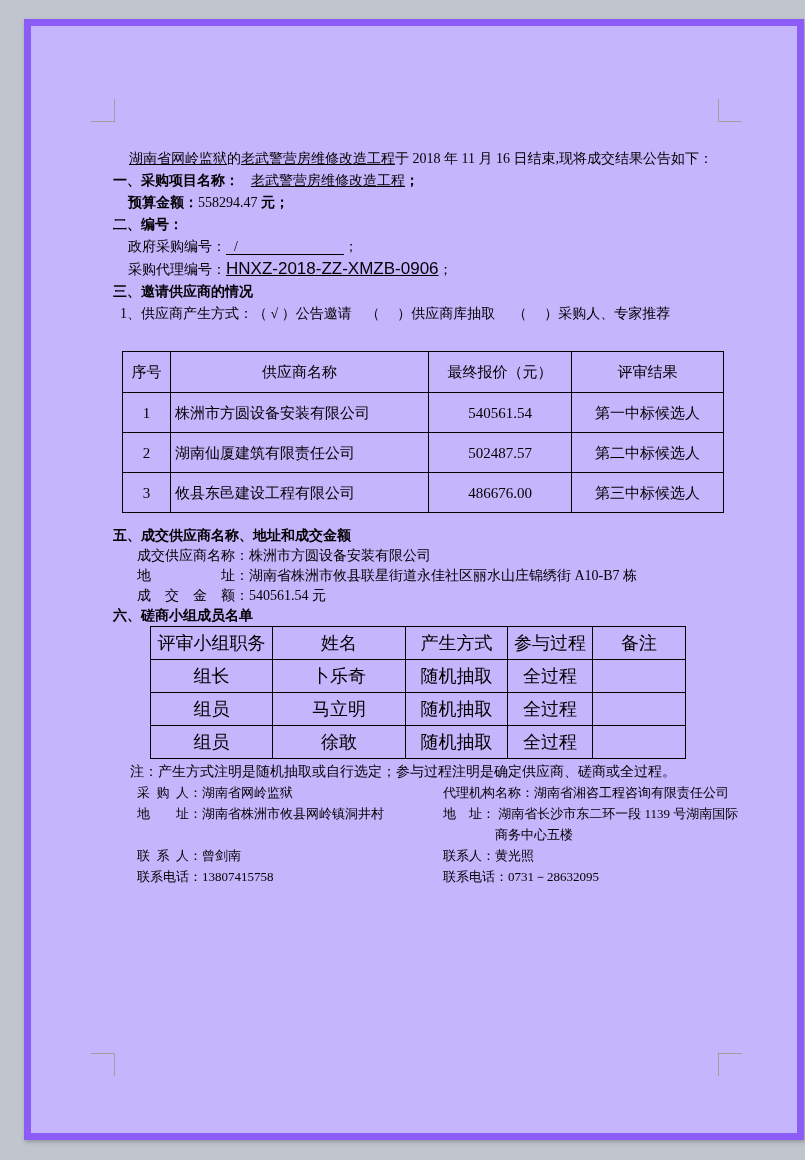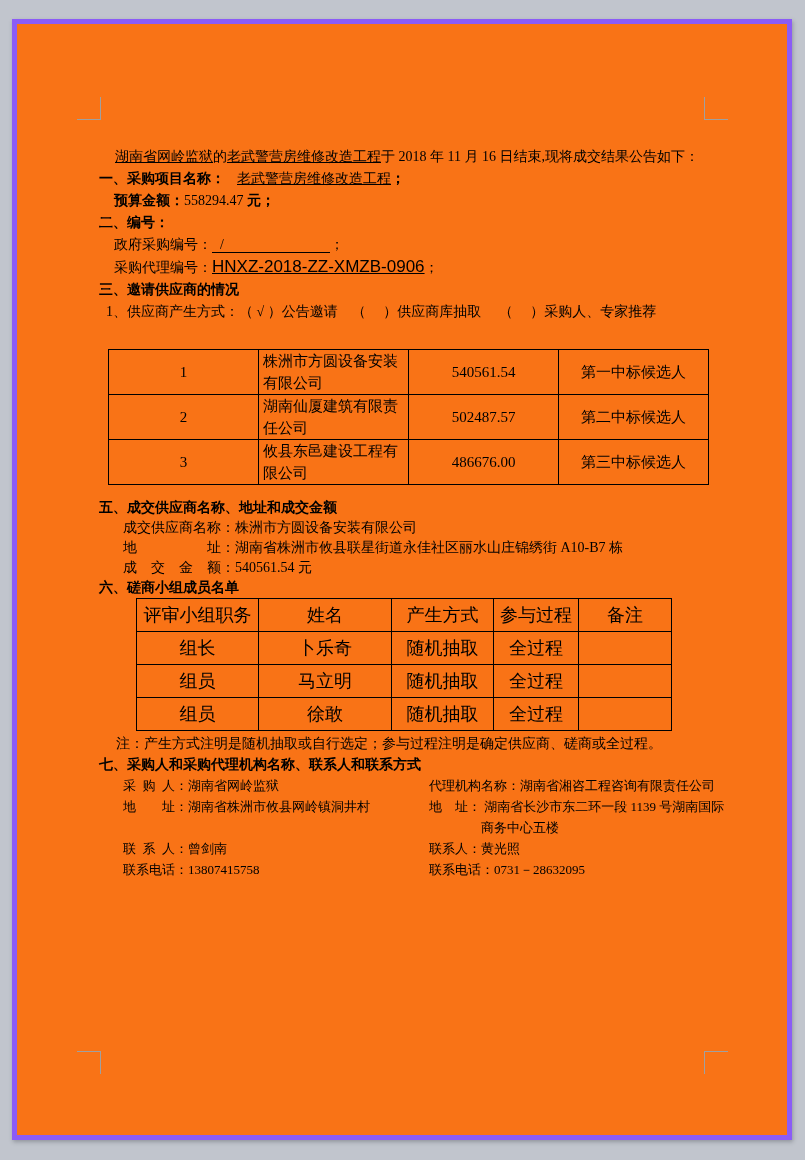--- a/index.html
+++ b/index.html
@@ -6,24 +6,24 @@
   html,body { margin:0; padding:0; }
   body {
     width:805px; height:1160px;
     background:#c1c5cd;
     font-family:"Liberation Serif","DejaVu Serif",serif;
     color:#000;
     position:relative;
     overflow:hidden;
   }
   .page {
-    position:absolute; left:12px; top:19px;
+    position:absolute; left:24px; top:19px;
     width:780px; height:1121px;
-    background:#f97316;
-    border:5px solid #8b5cf6;
+    background:#c4b5fd;
+    border:7px solid #8b5cf6;
     box-shadow:1px 2px 4px rgba(60,64,72,.35);
   }
   .mark { position:absolute; width:24px; height:23px; }
   .mark.tl { left:60px;  top:73px;   border-right:1px solid #a0a0a0; border-bottom:1px solid #a0a0a0; }
   .mark.tr { left:687px; top:73px;   border-left:1px solid #a0a0a0;  border-bottom:1px solid #a0a0a0; }
   .mark.bl { left:60px;  top:1027px; border-right:1px solid #a0a0a0; border-top:1px solid #a0a0a0; }
   .mark.br { left:687px; top:1027px; border-left:1px solid #a0a0a0;  border-top:1px solid #a0a0a0; }
 
   .content {
     position:absolute; left:82px; top:122px; width:610px;
@@ -90,20 +90,26 @@
 
     <div class="ind1"><span>采购代理编号：</span><span class="u code">HNXZ-2018-ZZ-XMZB-0906</span><span>；</span></div>
 
     <div class="b">三、邀请供应商的情况</div>
 
     <div class="item1 pre">1、供应商产生方式：（ √ ）公告邀请　（　 ）供应商库抽取　 （　 ）采购人、专家推荐</div>
 
 
     <table class="t1">
       <tbody>
+          <tr>
+        <th class="c0">序号</th>
+        <th class="c1">供应商名称</th>
+        <th class="c2">最终报价（元）</th>
+        <th class="c3">评审结果</th>
+      </tr>
       <tr>
         <td>1</td>
         <td class="name">株洲市方圆设备安装有限公司</td>
         <td>540561.54</td>
         <td>第一中标候选人</td>
       </tr>
       <tr>
         <td>2</td>
         <td class="name">湖南仙厦建筑有限责任公司</td>
         <td>502487.57</td>
@@ -153,21 +159,20 @@
         <td>徐敢</td>
         <td>随机抽取</td>
         <td>全过程</td>
         <td></td>
       </tr>
     </tbody>
       </table>
 
     <div class="note">注：产生方式注明是随机抽取或自行选定；参与过程注明是确定供应商、磋商或全过程。</div>
 
-    <div class="b n21">七、采购人和采购代理机构名称、联系人和联系方式</div>
 
     <div class="s7">
       <div class="s7row">
         <div class="s7left pre">采  购  人：湖南省网岭监狱</div>
         <div class="s7right pre">代理机构名称：湖南省湘咨工程咨询有限责任公司</div>
       </div>
       <div class="s7row">
         <div class="s7left pre">地　　址：湖南省株洲市攸县网岭镇洞井村</div>
         <div class="s7right pre hang">地　址： 湖南省长沙市东二环一段 1139 号湖南国际商务中心五楼</div>
       </div>

